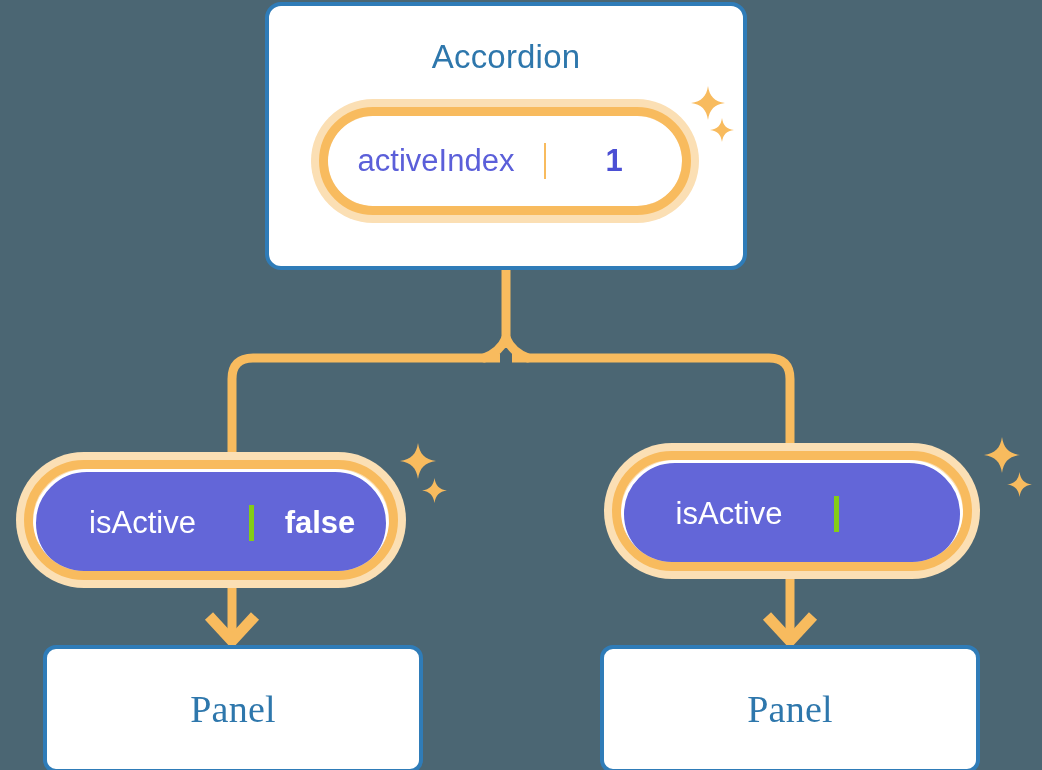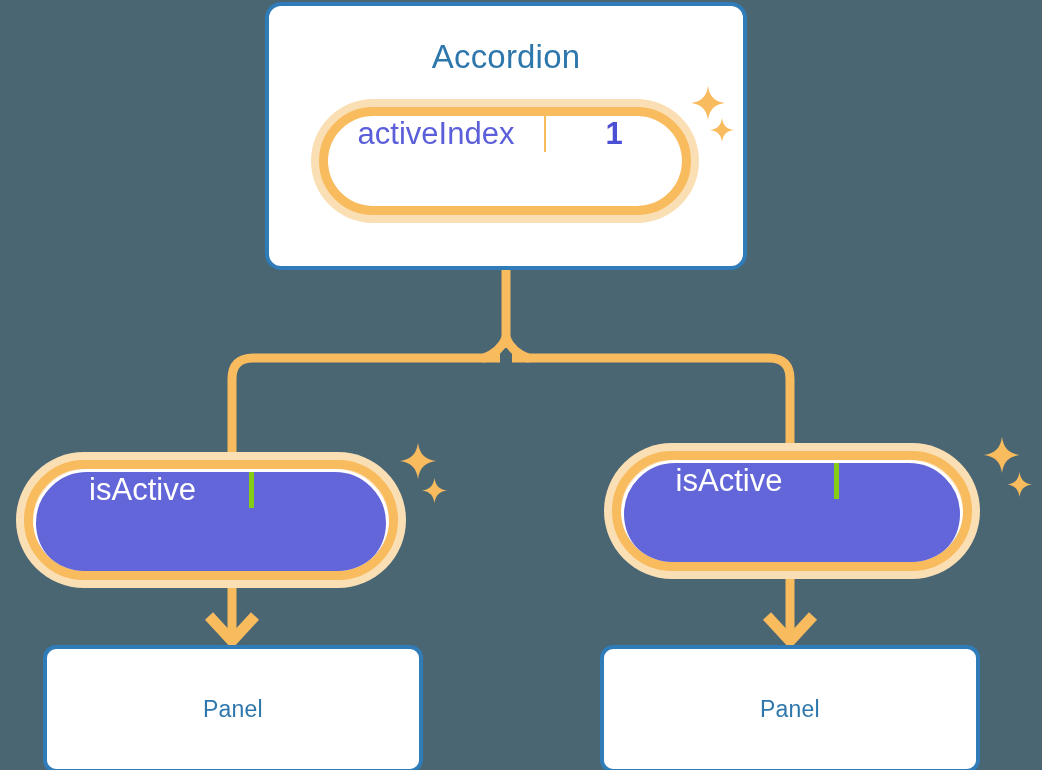--- a/index.html
+++ b/index.html
@@ -62,21 +62,22 @@
     height: 128px;
     top: 645px;
     border-radius: 13px;
     display: flex;
     align-items: center;
     justify-content: center;
   }
   #panel-left  { left: 43px; }
   #panel-right { left: 600px; }
   .panel-card .card-title {
-    font-size: 23px;
+    font-size: 38px;
+    font-family: Liberation Serif, serif;
   }
 
   
   .pill {
     position: absolute;
     box-sizing: border-box;
     border-radius: 999px;
     background: #fbdfb4;          
     padding: 8px;
     display: flex;
@@ -85,21 +86,21 @@
     box-sizing: border-box;
     border-radius: 999px;
     border: 9px solid #f8bb5e;    
     display: flex;
     width: 100%;
     height: 100%;
     overflow: hidden;
   }
   .pill-inner {
     display: flex;
-    align-items: flex-start;
+    align-items: center;
     width: 100%;
     height: 100%;
     border-radius: 999px;
     overflow: hidden;
   }
   .pill-key, .pill-val {
     display: flex;
     align-items: center;
     justify-content: center;
     box-sizing: border-box;
@@ -210,20 +211,21 @@
     <path d="M17 0 C18.6 10.6 23.4 15.4 34 17 C23.4 18.6 18.6 23.4 17 34 C15.4 23.4 10.6 18.6 0 17 C10.6 15.4 15.4 10.6 17 0 Z" fill="#f8bb5e"></path>
   </svg>
   <svg class="sparkle" style="left:710px; top:118px;" width="24" height="24" viewBox="0 0 24 24">
     <path d="M12 0 C13.1 7.5 16.5 10.9 24 12 C16.5 13.1 13.1 16.5 12 24 C10.9 16.5 7.5 13.1 0 12 C7.5 10.9 10.9 7.5 12 0 Z" fill="#f8bb5e"></path>
   </svg>
 
   <div class="pill pill-dark" id="pill-is-active-left">
     <div class="pill-ring">
       <div class="pill-inner">
         <div class="pill-key">isActive</div>
+        <div class="pill-val">false</div>
       </div>
     </div>
   </div>
 
   <svg class="sparkle" style="left:400px; top:443px;" width="36" height="36" viewBox="0 0 34 34">
     <path d="M17 0 C18.6 10.6 23.4 15.4 34 17 C23.4 18.6 18.6 23.4 17 34 C15.4 23.4 10.6 18.6 0 17 C10.6 15.4 15.4 10.6 17 0 Z" fill="#f8bb5e"></path>
   </svg>
   <svg class="sparkle" style="left:422px; top:478px;" width="25" height="25" viewBox="0 0 24 24">
     <path d="M12 0 C13.1 7.5 16.5 10.9 24 12 C16.5 13.1 13.1 16.5 12 24 C10.9 16.5 7.5 13.1 0 12 C7.5 10.9 10.9 7.5 12 0 Z" fill="#f8bb5e"></path>
   </svg>

